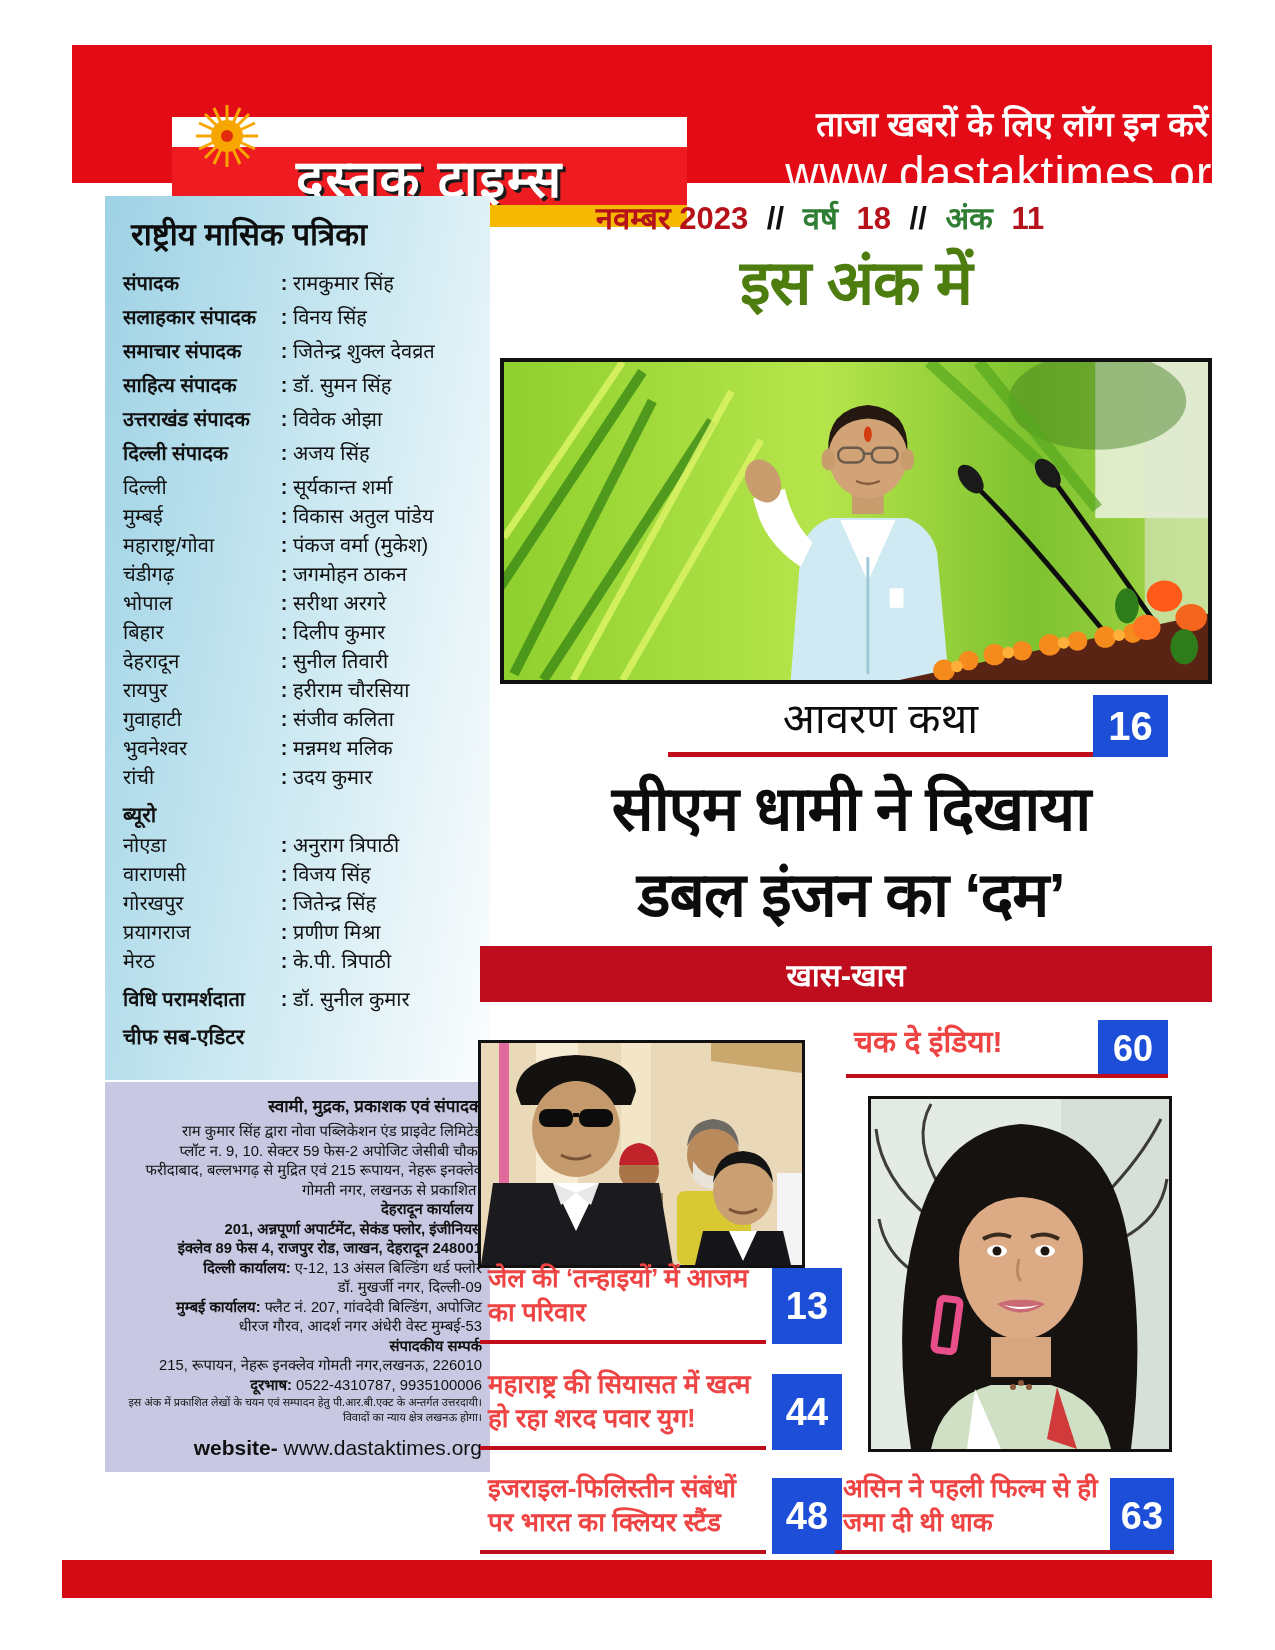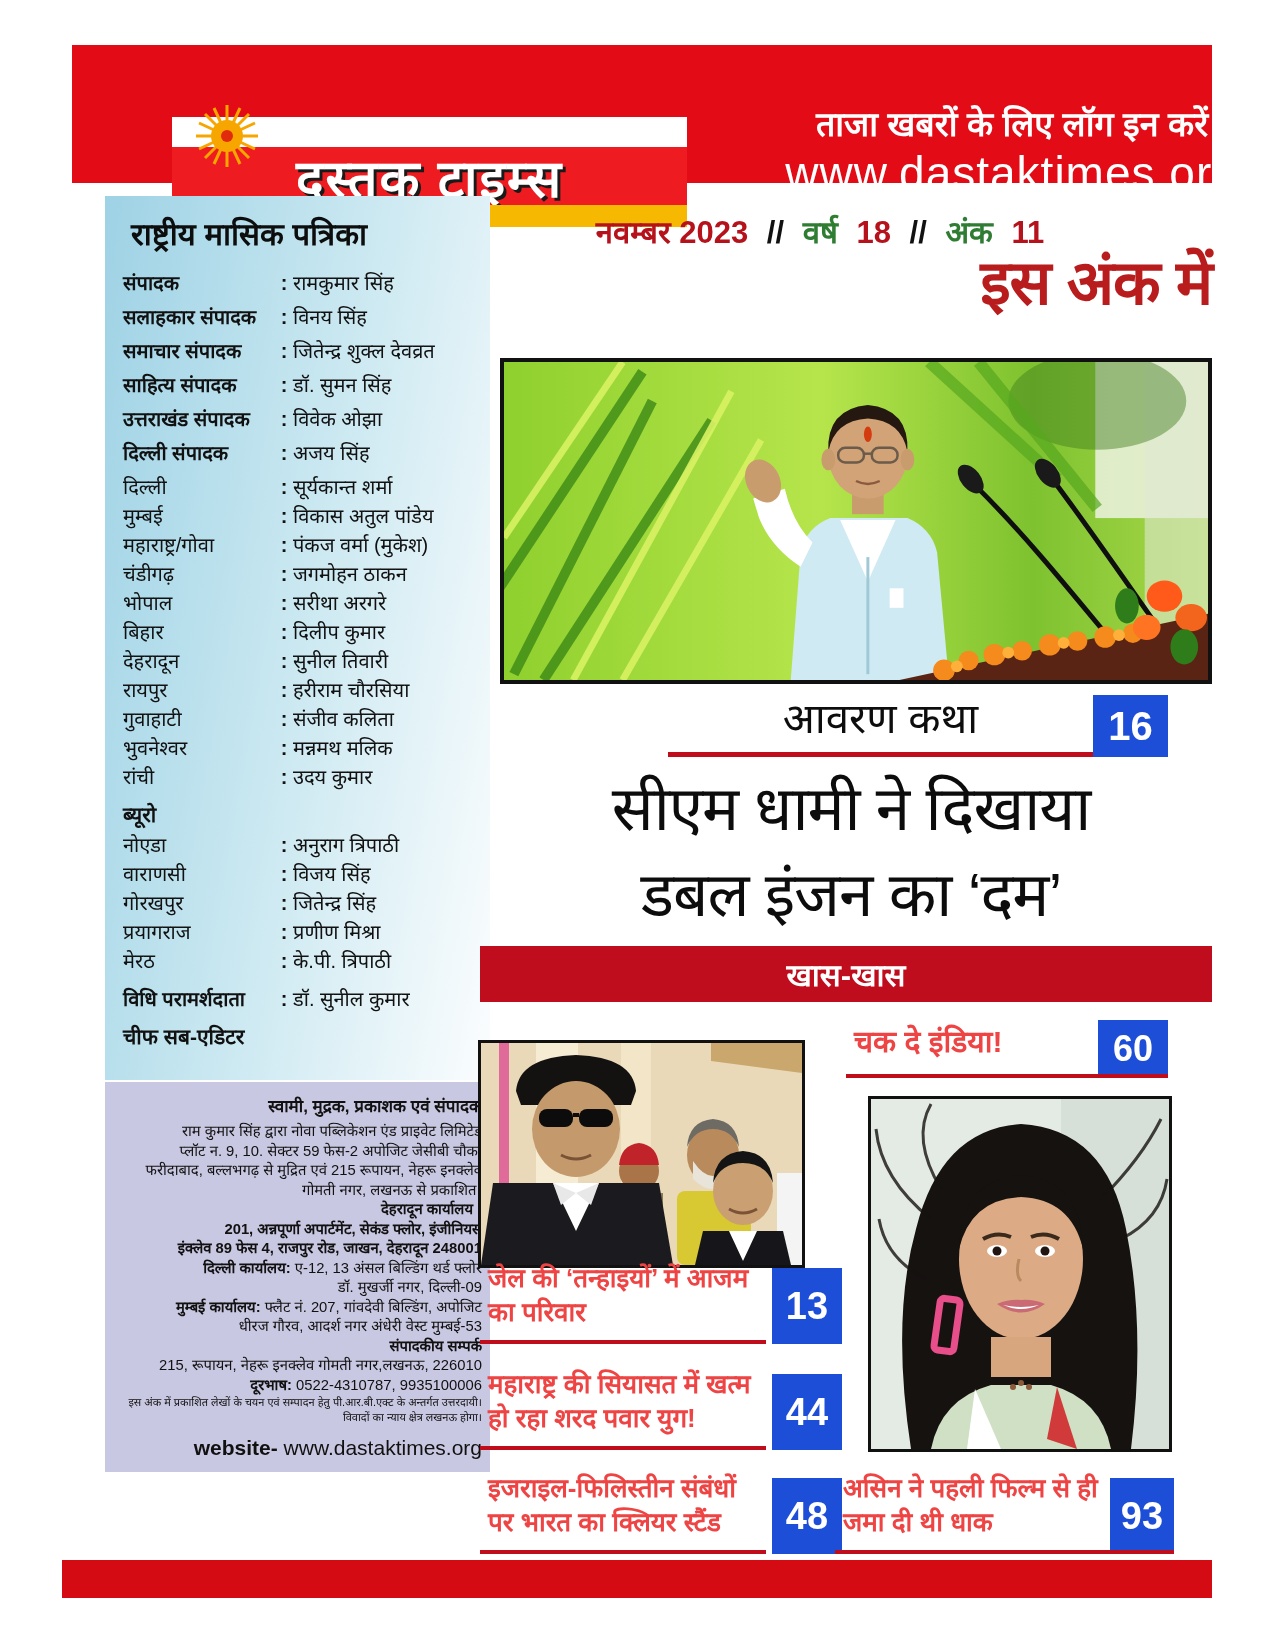--- a/index.html
+++ b/index.html
@@ -31,35 +31,35 @@
   .sb-head{font-size:21px;font-weight:bold;margin:10px 0 4px 0;}
   .mt{margin-top:12px;}
   
   .imprint{position:absolute;left:105px;top:1082px;width:385px;min-height:360px;background:#c9c8e2;
            padding:10px 8px 12px 8px;box-sizing:border-box;text-align:right;}
   .imprint .hd{font-weight:bold;font-size:17px;margin:2px 0 5px;}
   .imprint .ln{font-size:14.8px;line-height:1.32;}
   .imprint .sm{font-size:11px;line-height:1.3;}
   .imprint .web{margin-top:12px;font-size:21px;}
   
-  .dateline{position:absolute;left:480px;top:210px;width:680px;text-align:center;
+  .dateline{position:absolute;left:480px;top:196px;width:680px;text-align:center;
             font-size:31px;font-weight:bold;white-space:nowrap;}
   .c-red{color:#b5121b;} .c-grn{color:#2e7d32;} .c-blk{color:#111;}
   .dateline span{margin:0 5px;}
-  .issue-heading{position:absolute;left:500px;top:238px;width:712px;text-align:right;
-                 font-size:62px;font-weight:bold;color:#b91c1c;letter-spacing:-1px;}
+  .issue-heading{position:absolute;left:500px;top:238px;width:712px;text-align:center;
+                 font-size:62px;font-weight:bold;color:#4d7c0f;letter-spacing:-1px;}
   .main-photo{position:absolute;left:500px;top:358px;width:712px;height:326px;
               border:4px solid #111;box-sizing:border-box;}
   .main-photo svg{display:block;width:100%;height:100%;}
   .cover-label{position:absolute;left:668px;top:688px;width:425px;text-align:center;font-size:42px;color:#0d0d0d;}
   .cover-line{position:absolute;left:668px;top:752px;width:425px;height:5px;background:#c00d1c;}
   .num-box{background:#1d4ed8;color:#fff;font-weight:bold;display:flex;align-items:center;justify-content:center;}
   .cover-num{position:absolute;left:1093px;top:695px;width:75px;height:62px;font-size:40px;}
   .headline{position:absolute;left:490px;width:722px;text-align:center;font-size:62px;
-            font-weight:normal;color:#0c0c0c;letter-spacing:-1px;}
+            font-weight:bold;color:#0c0c0c;letter-spacing:-1px;}
   .hl1{top:764px;} .hl2{top:850px;}
   .khas-bar{position:absolute;left:480px;top:946px;width:732px;height:56px;background:#bf0d1d;
             color:#fff;font-size:31px;font-weight:bold;display:flex;align-items:center;justify-content:center;}
   .photo{position:absolute;border:3px solid #111;box-sizing:border-box;}
   .photo svg{display:block;width:100%;height:100%;}
   .photo-azam{left:478px;top:1040px;width:327px;height:228px;}
   .photo-asin{left:868px;top:1096px;width:304px;height:356px;}
   .art-row{position:absolute;}
   .art-text{position:absolute;left:8px;top:2px;font-size:26px;font-weight:bold;line-height:1.3;color:#ef4444;}
   .art-num{position:absolute;right:0;bottom:0;}
@@ -453,18 +453,18 @@
   </div>
 
   <div class="art-row row-48">
     <div class="art-text">इजराइल-फिलिस्तीन संबंधों पर भारत का क्लियर स्टैंड</div>
     <div class="art-num num-box">48</div>
     <div class="art-line"></div>
   </div>
 
   <div class="art-row row-63">
     <div class="art-text">असिन ने पहली फिल्म से ही जमा दी थी धाक</div>
-    <div class="art-num num-box">93</div>
+    <div class="art-num num-box">63</div>
     <div class="art-line"></div>
   </div>
 
   <div class="bottom-bar"></div>
 </div>
 
 </body></html>

